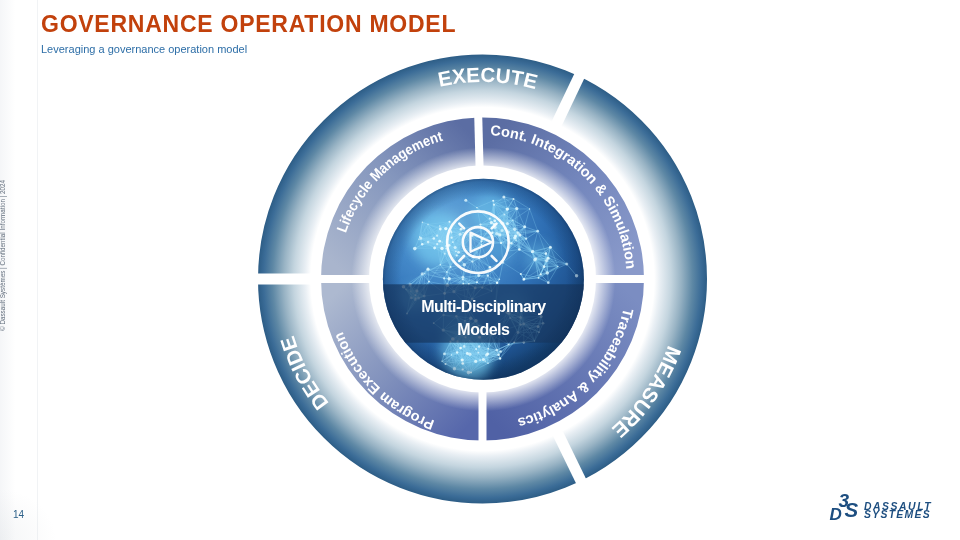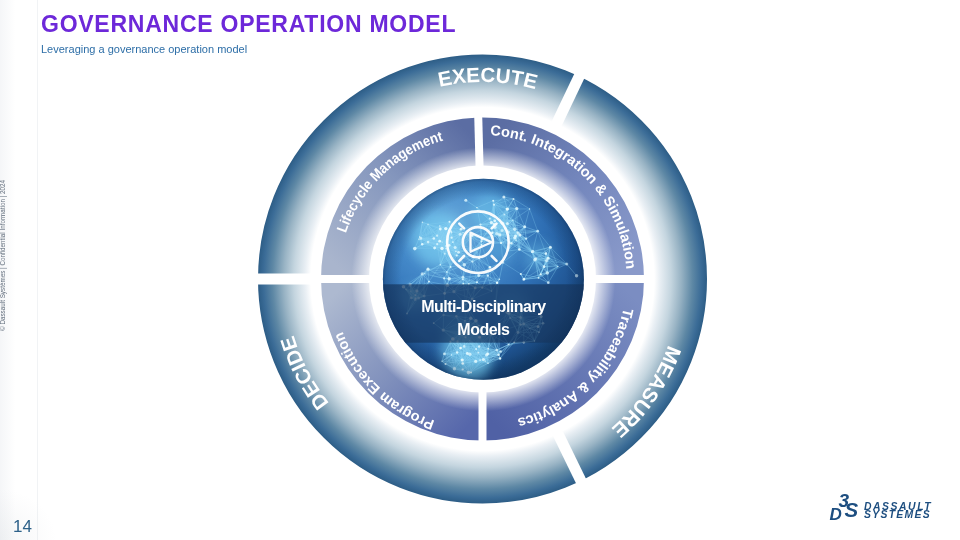--- a/index.html
+++ b/index.html
@@ -1,17 +1,17 @@
 <!DOCTYPE html>
 <html><head><meta charset="utf-8"><style>
 html,body{margin:0;padding:0;width:960px;height:540px;background:#ffffff;overflow:hidden;position:relative;font-family:"Liberation Sans",sans-serif;}
-.title{position:absolute;left:41px;top:11px;font-size:23px;font-weight:bold;color:#6d28d9;letter-spacing:0.75px;}
+.title{position:absolute;left:41px;top:11px;font-size:23px;font-weight:bold;color:#c2410c;letter-spacing:0.75px;}
 .subtitle{position:absolute;left:41px;top:43px;font-size:11px;color:#2d6ea7;}
 .side{position:absolute;left:-1px;top:331px;transform-origin:0 0;transform:rotate(-90deg);font-size:6.3px;color:#616d7c;white-space:nowrap;}
-.pageno{position:absolute;left:13px;top:509px;font-size:17px;color:#2d6189;margin-top:8px;}
+.pageno{position:absolute;left:13px;top:509px;font-size:10px;color:#2d6189;}
 .leftedge{position:absolute;left:0;top:0;width:18px;height:540px;background:linear-gradient(90deg,#f5f6f8,#ffffff 85%);}
 .vline{position:absolute;left:37px;top:0;width:1px;height:540px;background:#f1f3f5;}
 .corner{position:absolute;left:0;top:490px;width:55px;height:50px;background:radial-gradient(ellipse at 0% 100%, rgba(200,206,212,0.2), rgba(255,255,255,0) 72%);}
 </style></head>
 <body>
 <div class="leftedge"></div>
 <div class="vline"></div>
 <div class="corner"></div>
 <div class="title">GOVERNANCE OPERATION MODEL</div>
 <div class="subtitle">Leveraging a governance operation model</div>

